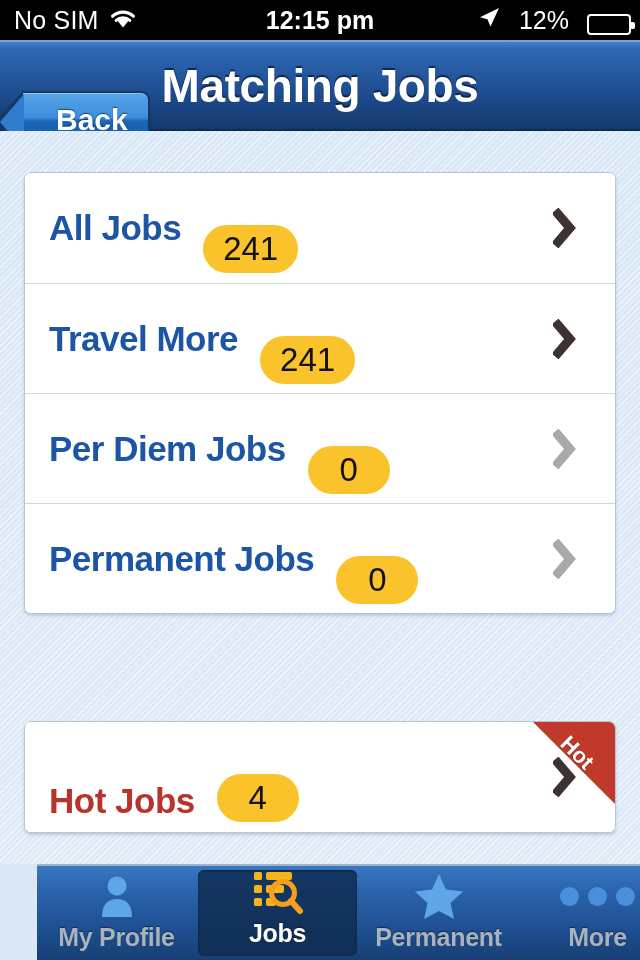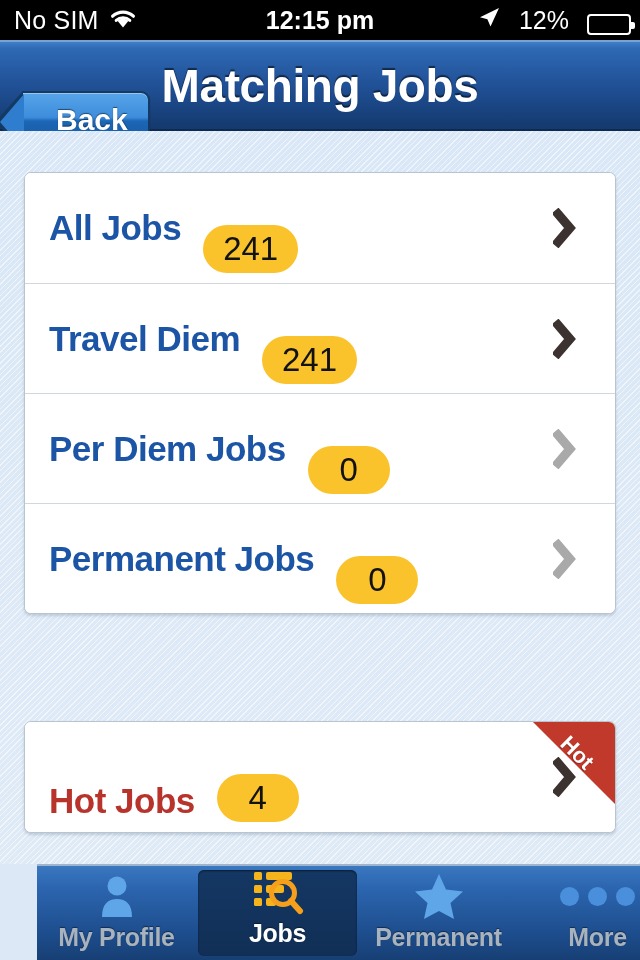--- a/index.html
+++ b/index.html
@@ -284,21 +284,21 @@
 
       <div class="row">
         <span class="row-label">All Jobs</span>
         <span class="badge">241</span>
         <svg class="chev" viewBox="0 0 24 40">
           <path d="M5 6 L17 20 L5 34"></path>
         </svg>
       </div>
 
       <div class="row">
-        <span class="row-label">Travel Diem</span>
+        <span class="row-label">Travel More</span>
         <span class="badge">241</span>
         <svg class="chev" viewBox="0 0 24 40">
           <path d="M5 6 L17 20 L5 34"></path>
         </svg>
       </div>
 
       <div class="row">
         <span class="row-label">Per Diem Jobs</span>
         <span class="badge">0</span>
         <svg class="chev dim" viewBox="0 0 24 40">

